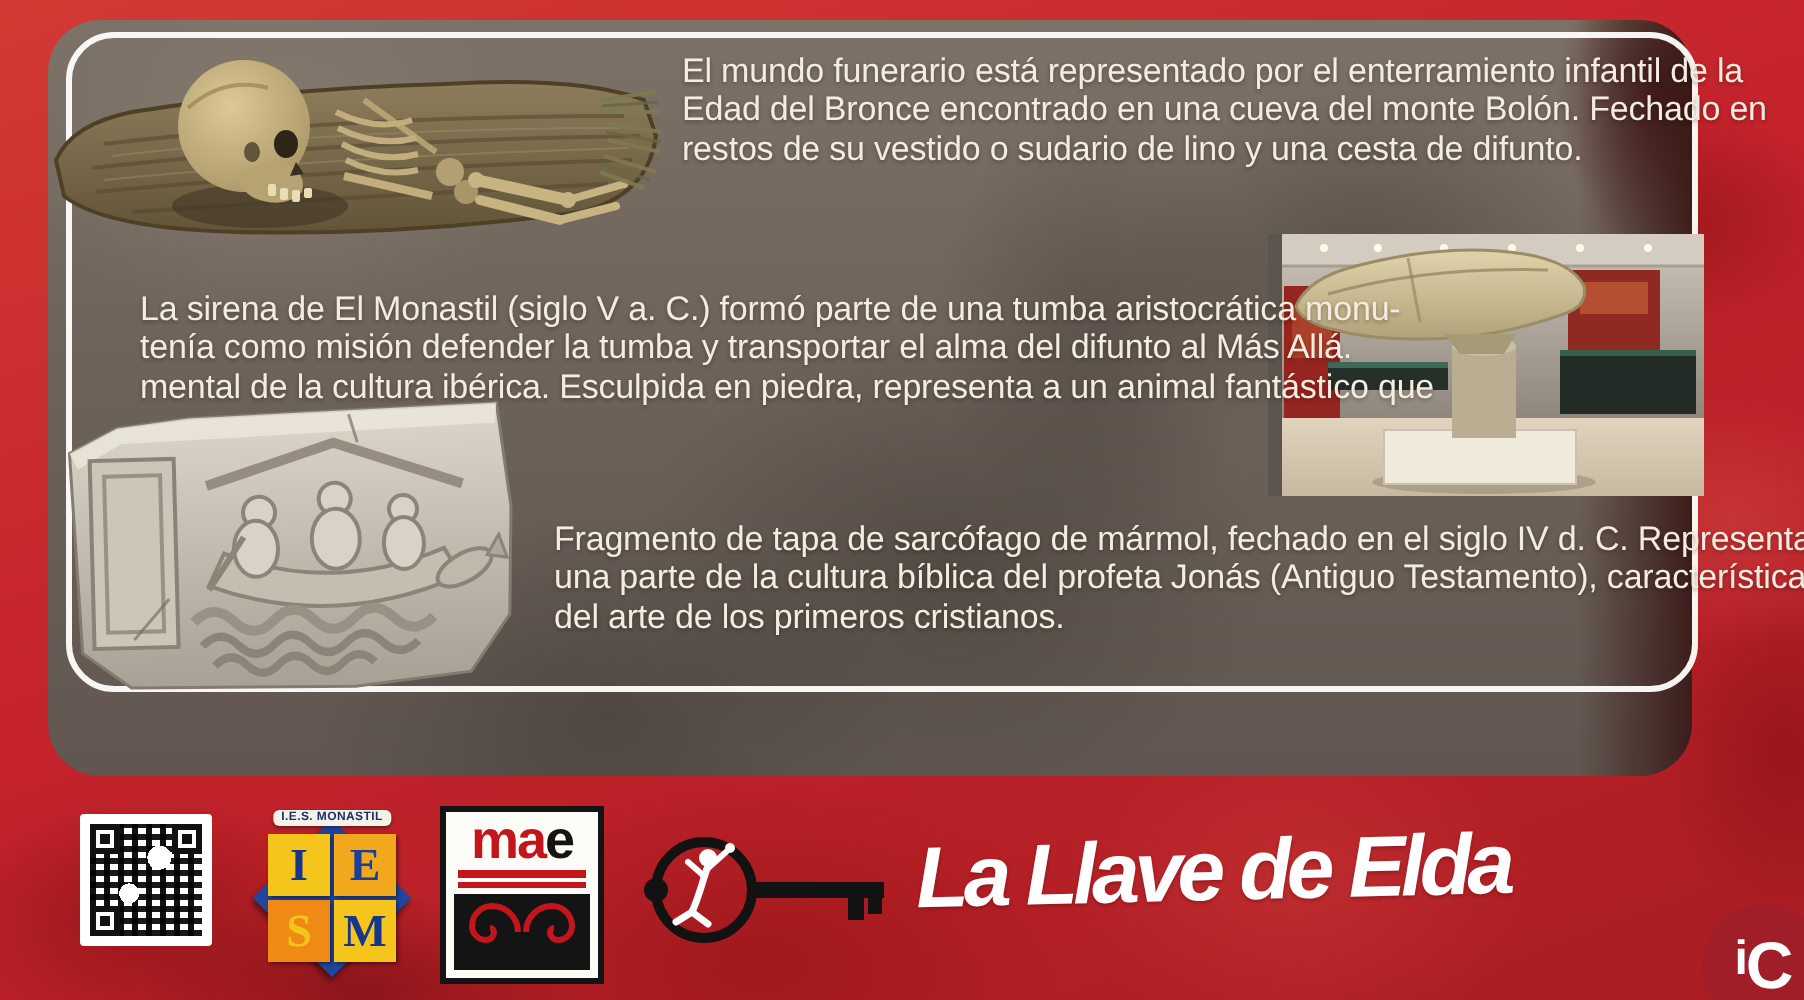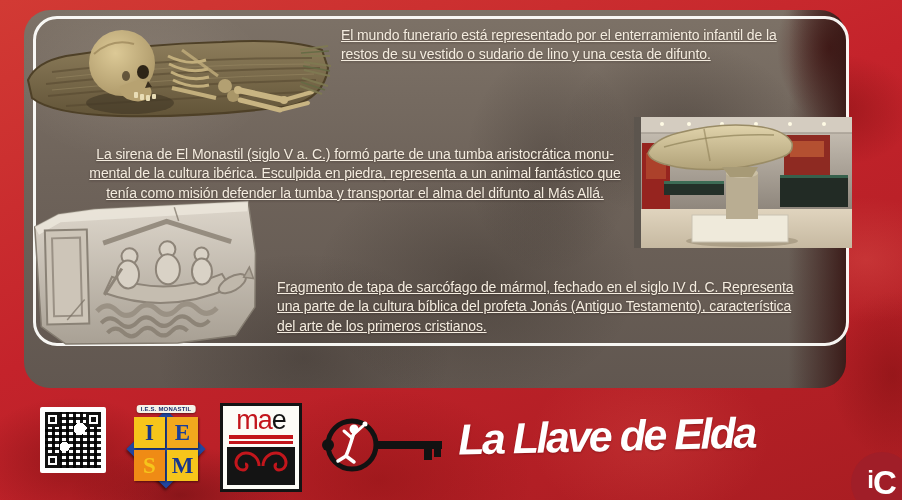--- a/index.html
+++ b/index.html
@@ -28,26 +28,26 @@
       radial-gradient(170px 130px at 80% 32%, rgba(36,28,24,.30), transparent 70%),
       radial-gradient(210px 150px at 34% 92%, rgba(26,20,18,.26), transparent 70%),
       radial-gradient(120px 160px at 64% 40%, rgba(24,18,16,.22), transparent 70%),
       linear-gradient(180deg,#7d7267 0%,#6e635a 45%,#615750 100%);
   }
   .white-line{
     position:absolute;left:33px;top:16px;width:816px;height:330px;z-index:2;
     border:3px solid #fdfdfa;border-radius:24px;opacity:.96;
   }
   .photo{position:absolute;z-index:3;}
-  .para{position:absolute;z-index:4;color:#f4ecdf;font-size:14px;line-height:19.4px;
-        letter-spacing:-0.1px;text-shadow:0 1px 2px rgba(20,10,5,.35);text-decoration:underline;}
+  .para{position:absolute;z-index:4;color:#f4ecdf;font-size:17px;line-height:19.4px;
+        letter-spacing:-0.1px;text-shadow:0 1px 2px rgba(20,10,5,.35);}
   .para div{white-space:nowrap;}
   .p1{left:341px;top:26px;width:482px;}
   .p2{left:70px;top:145px;width:570px;text-align:center;}
-  .p3{left:277px;top:260px;width:540px;margin-top:18px;}
+  .p3{left:277px;top:260px;width:540px;}
 
   
   .qr{position:absolute;left:40px;top:407px;width:66px;height:66px;background:#fff;
       padding:5px;z-index:4;border-radius:2px;}
   .qr-inner{position:relative;width:100%;height:100%;
       background-image:
         radial-gradient(circle 6px at 62% 30%, #fff 0 6px, transparent 6px),
         radial-gradient(circle 5px at 35% 62%, #fff 0 5px, transparent 5px),
         repeating-linear-gradient(0deg,rgba(0,0,0,.9) 0 3px,transparent 3px 6px),
         repeating-linear-gradient(90deg,#111 0 3px,#fff 3px 7px);}
@@ -66,21 +66,21 @@
       grid-template-columns:1fr 1fr;grid-template-rows:1fr 1fr;gap:2px;}
   .tile{display:flex;align-items:center;justify-content:center;
       font-family:"Liberation Serif",serif;font-weight:bold;font-size:23px;
       box-shadow:1px 1px 2px rgba(0,0,0,.45);}
   .t1{background:#f6c51b;color:#16368c;} .t2{background:#f2a81d;color:#1a3e9c;}
   .t3{background:#ef8b15;color:#f6c51b;} .t4{background:#f6c51b;color:#16368c;}
 
   .mae{position:absolute;left:220px;top:403px;width:82px;height:89px;z-index:4;
       background:#fdfcf7;border:3px solid #141414;display:flex;flex-direction:column;
       padding:1px 4px 4px;}
-  .mae-word{text-align:center;font-weight:normal;font-size:27px;line-height:27px;letter-spacing:-1px;}
+  .mae-word{text-align:center;font-weight:bold;font-size:27px;line-height:27px;letter-spacing:-1px;}
   .mae-word .ma{color:#c3161c;} .mae-word .e{color:#141414;}
   .mae-bar1{height:0;border-top:4px solid #c3161c;margin:1px 2px 0;}
   .mae-bar2{height:0;border-top:3px solid #c3161c;margin:2px 2px 3px;}
   .mae-spirals{flex:1;background:#141414;display:flex;align-items:center;justify-content:center;}
 
   .keylogo{position:absolute;left:321px;top:414px;width:130px;height:62px;z-index:4;}
   .brand{position:absolute;left:458px;top:412px;z-index:4;color:#fff;
       font-weight:700;font-style:italic;font-size:43px;letter-spacing:-2.5px;
       transform:rotate(-1.4deg);text-shadow:0 1px 2px rgba(90,8,10,.4);white-space:nowrap;}
   .ic{position:absolute;left:851px;top:452px;width:62px;height:62px;border-radius:50%;
@@ -246,27 +246,28 @@
       <g transform="rotate(-28 206 88)">
         <ellipse cx="206" cy="88" rx="15" ry="7" fill="#c0b8ab" stroke="#8d8478" stroke-width="2"></ellipse>
         <path d="M219,88 l10,-6 l-2,12 z" fill="#b0a89b" stroke="#8d8478" stroke-width="1.5"></path>
       </g>
       <path d="M40,120 L58,100 M150,10 L154,24" stroke="#7a7164" stroke-width="1.5" opacity=".7"></path>
     </g>
   </svg>
 
   <div class="para p1">
     <div>El mundo funerario está representado por el enterramiento infantil de la</div>
+    <div>Edad del Bronce encontrado en una cueva del monte Bolón. Fechado en</div>
     <div>restos de su vestido o sudario de lino y una cesta de difunto.</div>
   </div>
 
   <div class="para p2">
     <div>La sirena de El Monastil (siglo V a. C.) formó parte de una tumba aristocrática monu-</div>
+    <div>tenía como misión defender la tumba y transportar el alma del difunto al Más Allá.</div>
     <div>mental de la cultura ibérica. Esculpida en piedra, representa a un animal fantástico que</div>
-    <div>tenía como misión defender la tumba y transportar el alma del difunto al Más Allá.</div>
   </div>
 
   <div class="para p3">
     <div>Fragmento de tapa de sarcófago de mármol, fechado en el siglo IV d. C. Representa</div>
     <div>una parte de la cultura bíblica del profeta Jonás (Antiguo Testamento), característica</div>
     <div>del arte de los primeros cristianos.</div>
   </div>
 
   <div class="qr">
     <div class="qr-inner">

